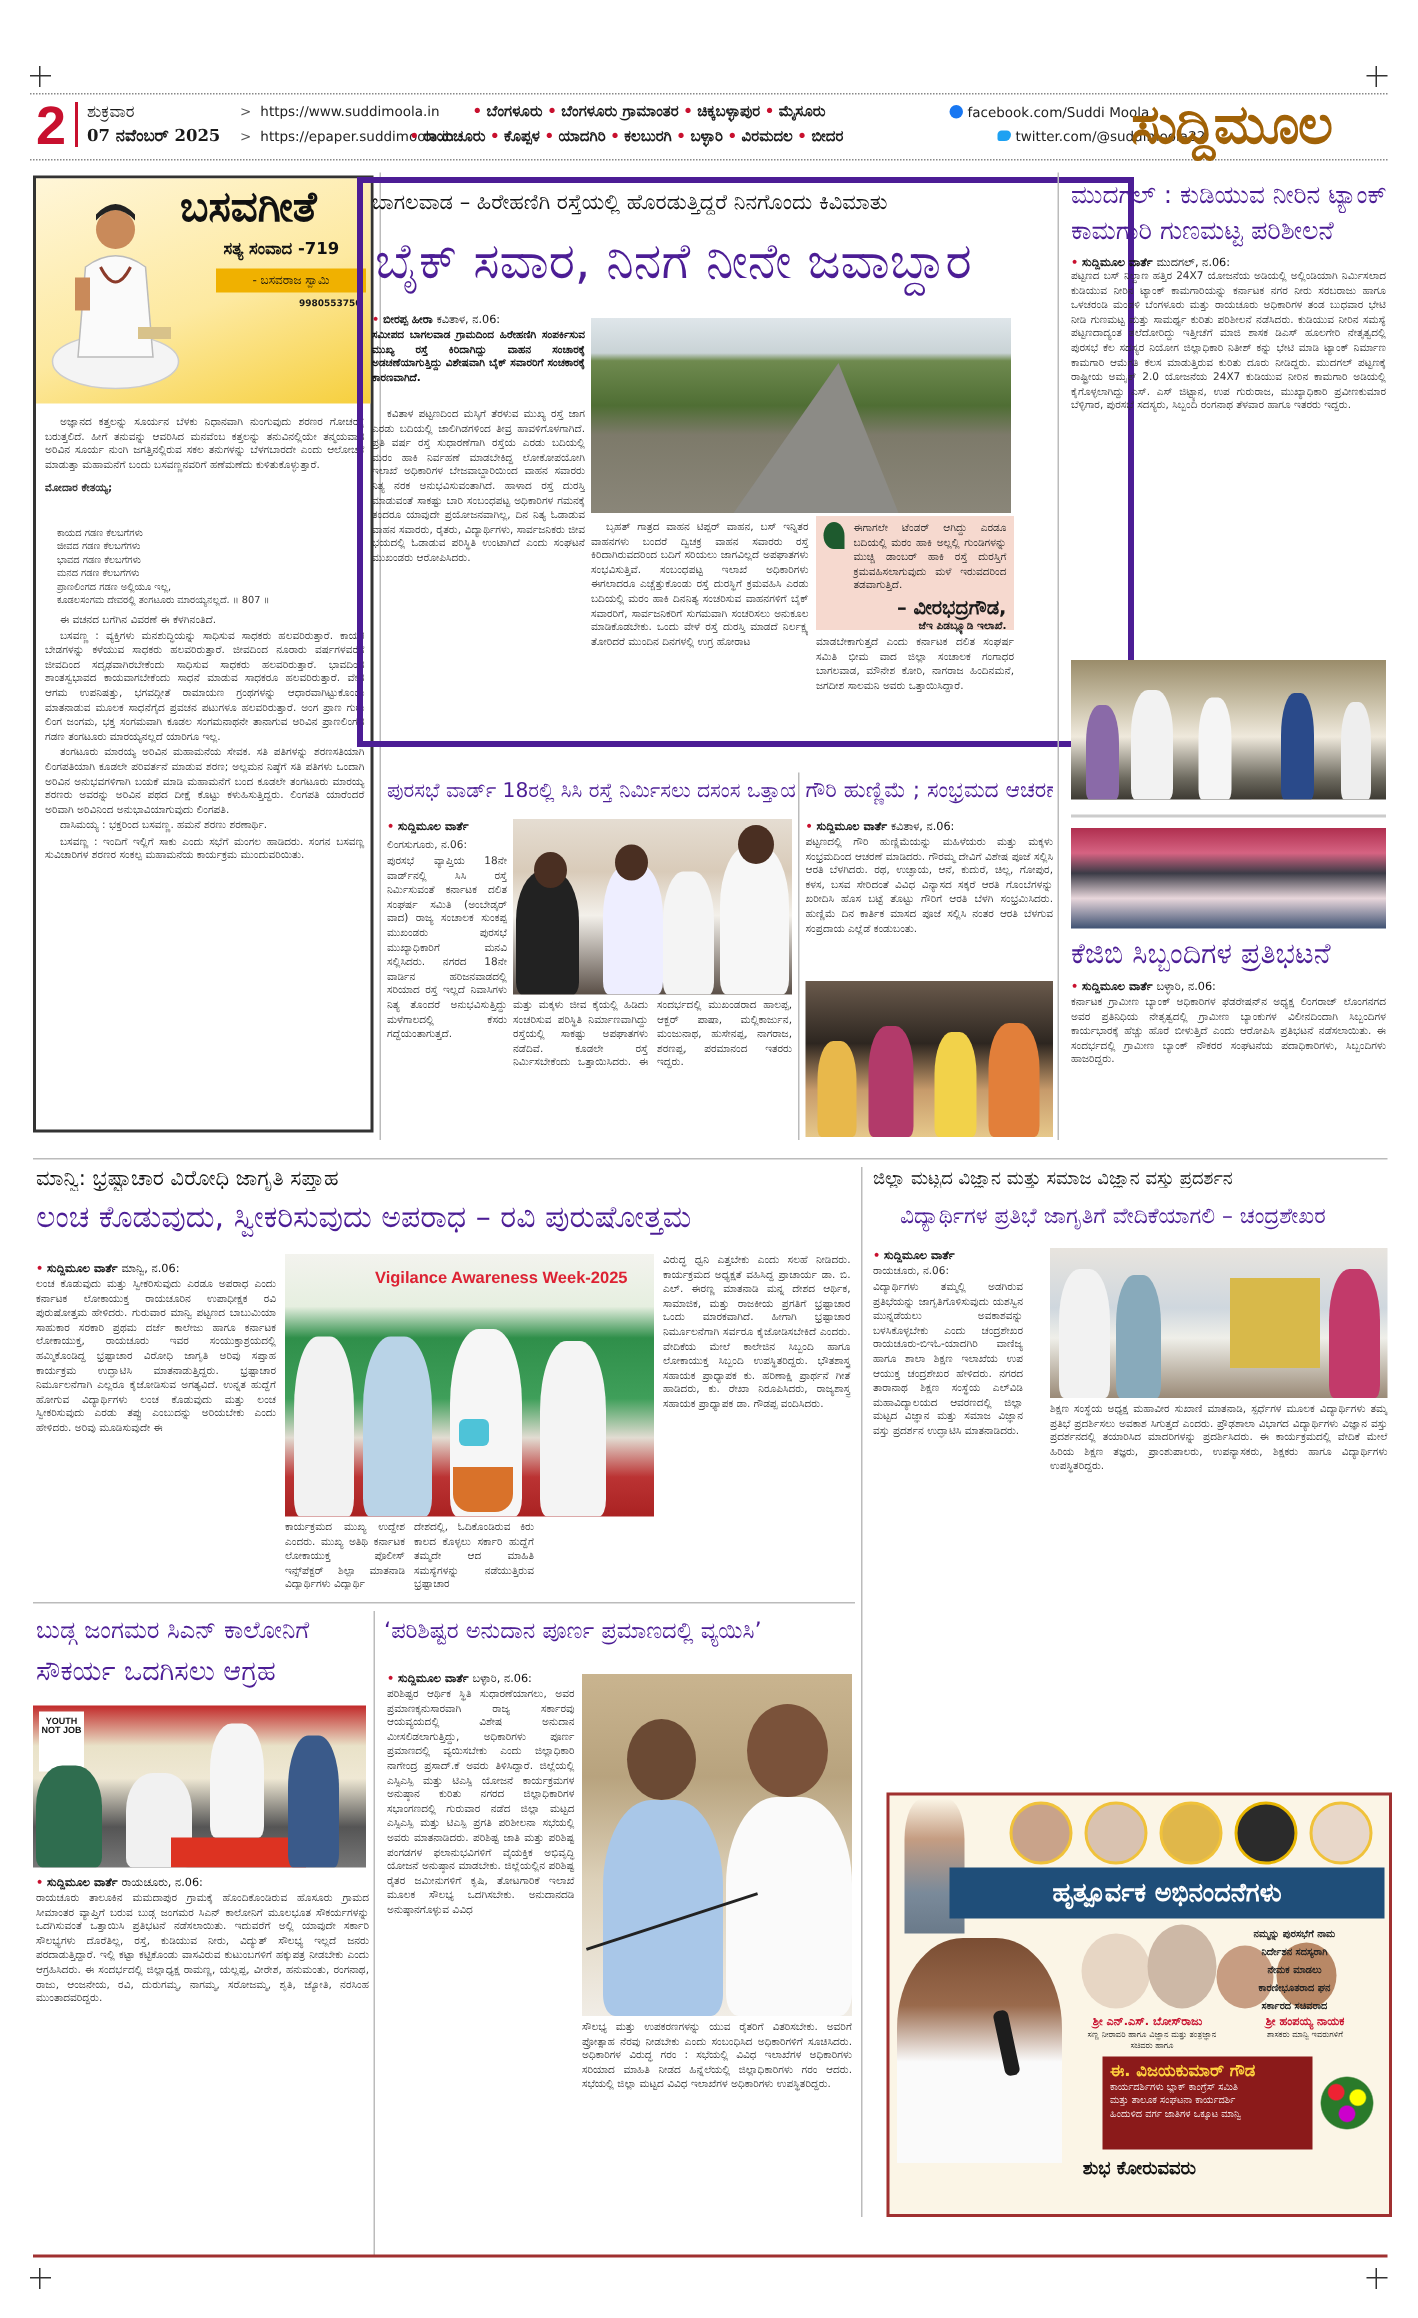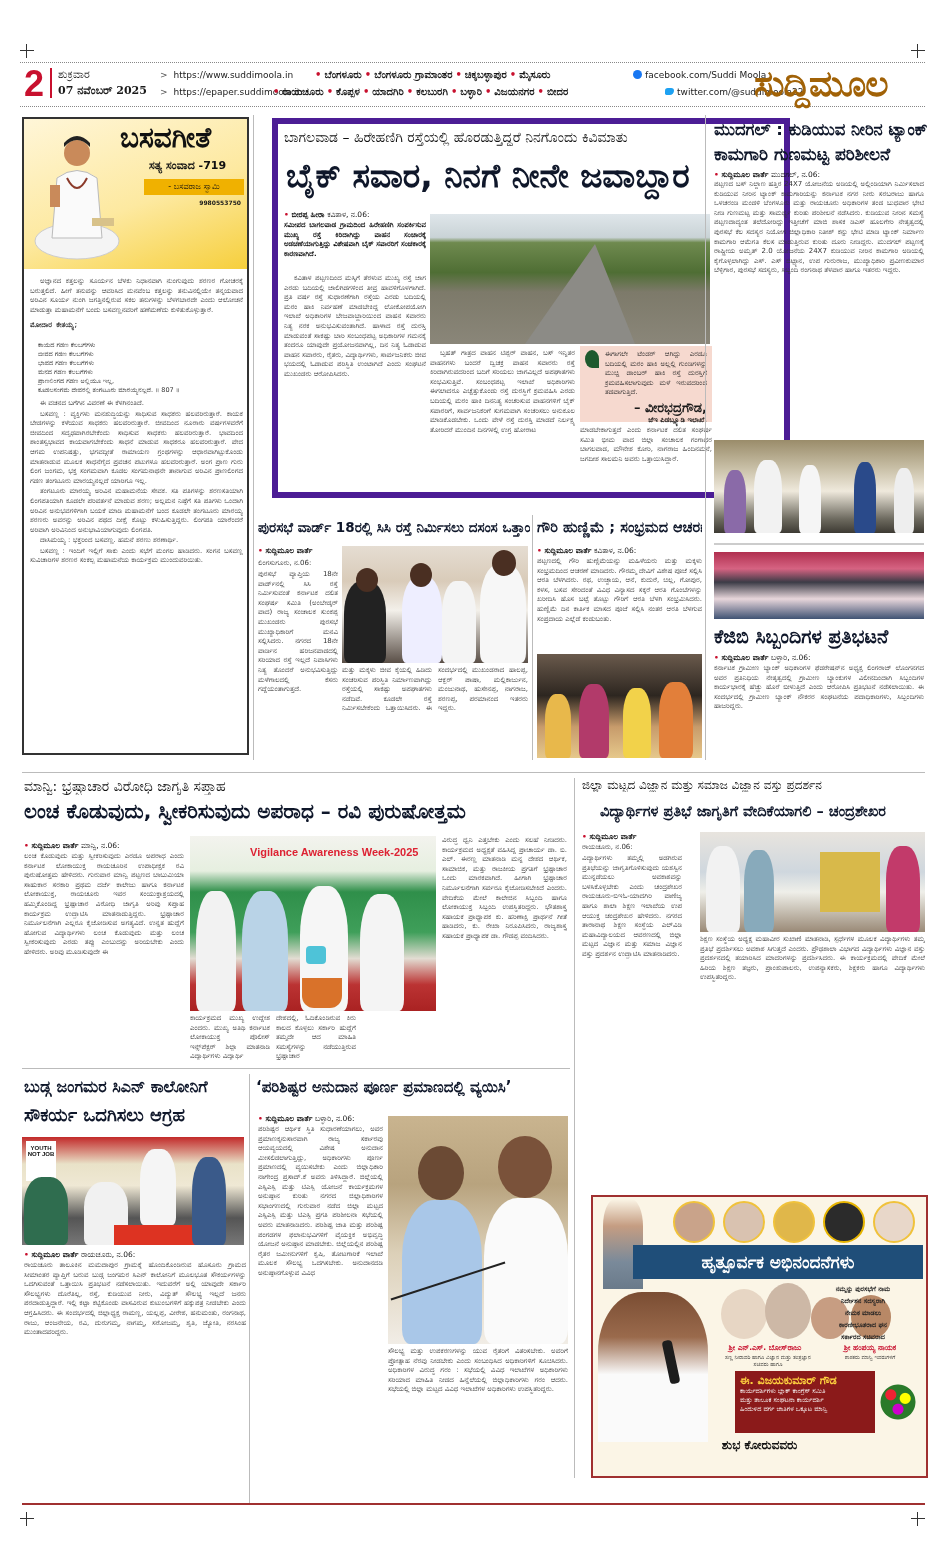--- a/index.html
+++ b/index.html
@@ -27,37 +27,37 @@
   .logo { left: 754px; top: 64px; font: 900 36px "DejaVu Sans", sans-serif; color: #a16207; letter-spacing: -1px; line-height: 40px; text-align: center; }
 
   
   .col-text { font-size: 7px; line-height: 9.6px; color: #333; text-align: justify; overflow: hidden; }
   .col-text p { text-indent: 10px; margin-bottom: 1px; }
   .byline { font-size: 7.5px; font-weight: bold; color: #111; }
   .byline .b { color: #c8102e; }
   .vline { position: absolute; width: 1px; background: #bbb; }
   .hline { position: absolute; height: 1px; background: #bbb; }
   .photo { position: absolute; overflow: hidden; }
-  .headline { position: absolute; font-weight: 700; color: #0f172a; white-space: nowrap; overflow: hidden; }
+  .headline { position: absolute; font-weight: 400; color: #4c1d95; white-space: nowrap; overflow: hidden; }
   .kicker { position: absolute; color: #111; white-space: nowrap; overflow: hidden; }
 
   
   .basava { left: 22px; top: 117px; width: 227px; height: 638px; border: 2px solid #333; }
   .basava-top { position: absolute; left: 0; top: 0; width: 223px; height: 150px; background: linear-gradient(160deg,#fff6d8 0%, #fde9a0 55%, #f6cf3c 100%); overflow: hidden; }
   .sage { position: absolute; left: 8px; top: 4px; width: 90px; height: 140px; }
   .basava-title { position: absolute; left: 96px; top: 2px; font: 900 28px "DejaVu Sans", sans-serif; color: #111; }
   .basava-sub { position: absolute; left: 125px; top: 40px; font: bold 11px "DejaVu Sans", sans-serif; color: #111; }
   .basava-author { position: absolute; left: 120px; top: 60px; width: 100px; height: 16px; background: #f0b100; color: #111; font-size: 8px; text-align: center; line-height: 16px; }
   .basava-phone { position: absolute; right: 6px; top: 80px; font-size: 6px; font-weight: bold; }
   .basava-body { position: absolute; left: 6px; top: 158px; width: 213px; height: 470px; }
-  .basava-body .head { font-weight: bold; margin: 6px 0 10px; font-size: 7px; font-family: Liberation Mono, monospace; }
+  .basava-body .head { font-weight: bold; margin: 6px 0 20px; font-size: 7px; }
   .basava-body ul { list-style: none; padding-left: 8px; font-size: 6.5px; line-height: 9px; margin-bottom: 4px; }
 
   
-  .lead-box { left: 272px; top: 118px; width: 518px; height: 380px; border: 6px solid #4c1d95; }
+  .lead-box { left: 238px; top: 118px; width: 518px; height: 380px; border: 4px solid #4c1d95; }
   .road-photo { left: 152px; top: 90px; width: 280px; height: 130px;
     background: linear-gradient(180deg,#dfe6ea 0%, #c9d3d6 18%, #6f8a4f 22%, #4f6e34 45%, #7d7a6a 60%, #8a8679 100%); }
   .road { position: absolute; left: 95px; top: 30px; width: 0; height: 0; border-left: 70px solid transparent; border-right: 40px solid transparent; border-bottom: 100px solid #8c8b86; }
   .quote-box { left: 302px; top: 222px; width: 132px; height: 76px; background: #f6d9cf; padding: 4px 5px; }
   .leaf { position: absolute; left: 5px; top: 4px; width: 14px; height: 18px; background: #1e5a2e; border-radius: 60% 60% 0 60%; }
 
   
   .people-photo { background: linear-gradient(180deg,#9a8c6a 0%,#c8bfa6 30%,#efe9dc 55%,#6d6a5f 85%,#3d3a33 100%); }
   .people2-photo { background: linear-gradient(180deg,#b02f4f 0%,#d66382 25%,#3b3b46 45%,#e8d6db 70%,#3f5273 100%); }
 
@@ -93,21 +93,21 @@
   <div class="abs pagenum">2</div>
   <div class="abs mast-sep"></div>
   <div class="abs mast-day">ಶುಕ್ರವಾರ</div>
   <div class="abs mast-date">07 ನವೆಂಬರ್ 2025</div>
   <div class="abs mast-url" style="left:160px;top:70px;"><span class="arrow">&gt;</span><span>https://www.suddimoola.in</span></div>
   <div class="abs mast-url" style="left:160px;top:87px;"><span class="arrow">&gt;</span><span>https://epaper.suddimoola.in</span></div>
   <div class="abs cities" style="left:312px;top:69px;">
     <span class="dot">•</span><span>ಬೆಂಗಳೂರು</span><span class="dot">•</span><span>ಬೆಂಗಳೂರು ಗ್ರಾಮಾಂತರ</span><span class="dot">•</span><span>ಚಿಕ್ಕಬಳ್ಳಾಪುರ</span><span class="dot">•</span><span>ಮೈಸೂರು</span>
   </div>
   <div class="abs cities" style="left:270px;top:86px;">
-    <span class="dot">•</span><span>ರಾಯಚೂರು</span><span class="dot">•</span><span>ಕೊಪ್ಪಳ</span><span class="dot">•</span><span>ಯಾದಗಿರಿ</span><span class="dot">•</span><span>ಕಲಬುರಗಿ</span><span class="dot">•</span><span>ಬಳ್ಳಾರಿ</span><span class="dot">•</span><span>ವಿಜಯನಗರ</span><span class="dot">•</span><span>ಬೀದರ</span>
+    <span class="dot">•</span><span>ರಾಯಚೂರು</span><span class="dot">•</span><span>ಕೊಪ್ಪಳ</span><span class="dot">•</span><span>ಯಾದಗಿರಿ</span><span class="dot">•</span><span>ಕಲಬುರಗಿ</span><span class="dot">•</span><span>ಬಳ್ಳಾರಿ</span><span class="dot">•</span><span>ವಿರಮದಲ</span><span class="dot">•</span><span>ಬೀದರ</span>
   </div>
   <div class="abs social" style="left:633px;top:70px;"><span class="fb"></span><span>facebook.com/Suddi Moola</span></div>
   <div class="abs social" style="left:665px;top:87px;"><span class="tw"></span><span>twitter.com/@suddimoola22</span></div>
   <div class="abs logo">ಸುದ್ದಿಮೂಲ</div>
 </header>
 
 <section class="abs basava">
   <div class="basava-top">
     <svg class="sage" viewBox="0 0 90 140">
       <ellipse cx="45" cy="118" rx="42" ry="18" fill="#f4f4f4" stroke="#ccc"></ellipse>

